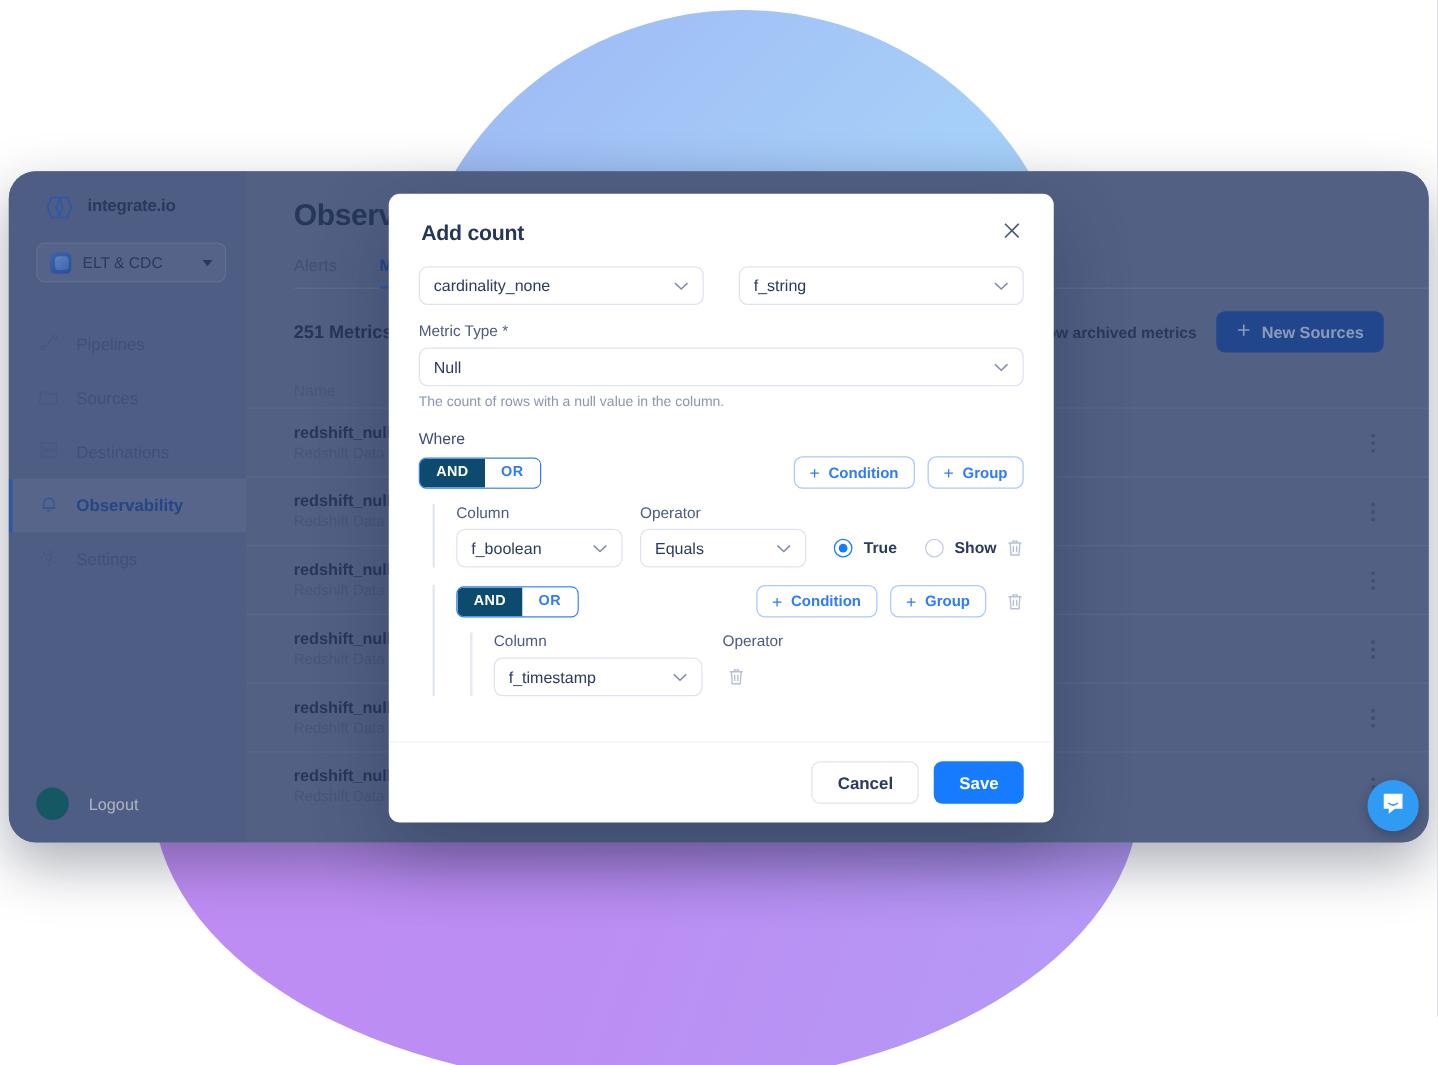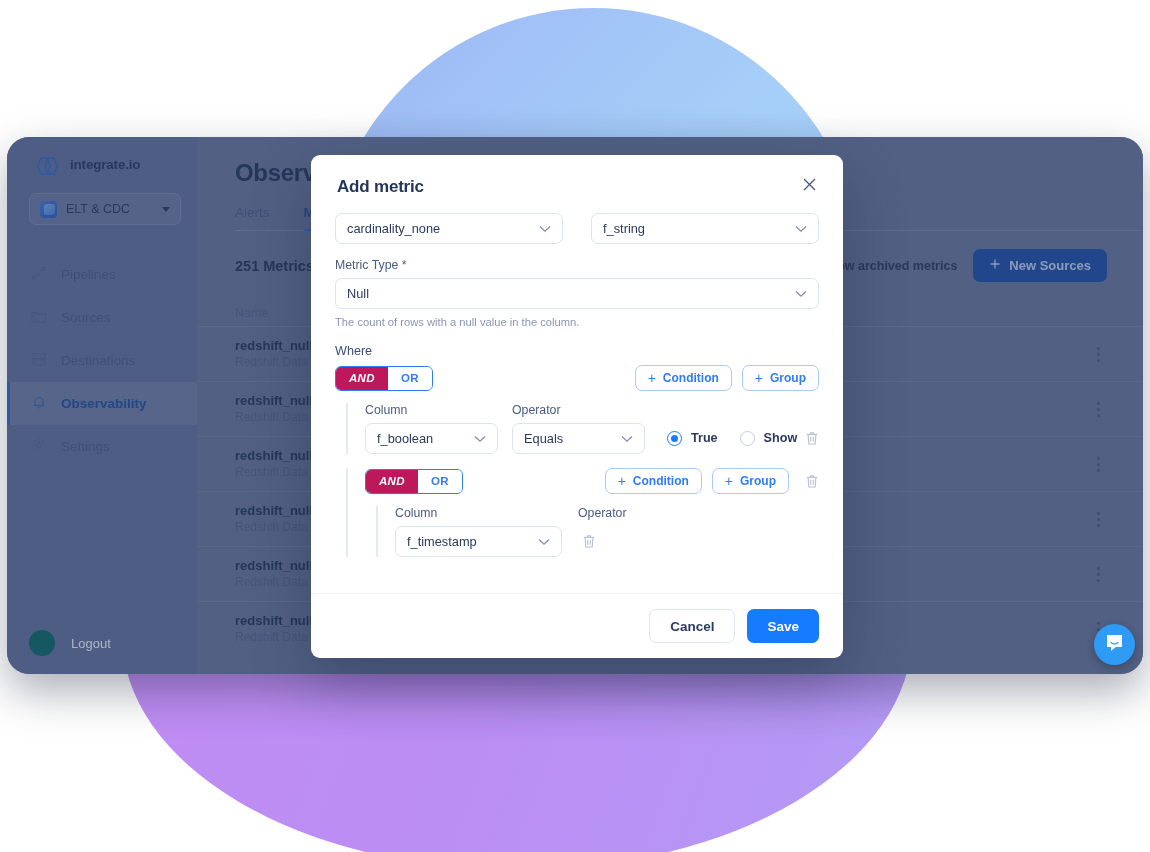--- a/index.html
+++ b/index.html
@@ -124,21 +124,21 @@
   .lbl { font-size:12.3px; color:#4a5b82; margin-bottom:6px; }
   #metric-type-block { margin-top:14px; }
   #metric-type-help { font-size:11.2px; color:#8a96b0; margin-top:7px; }
 
   #where-label { font-size:12.6px; color:#3d4e74; margin-top:16px; margin-bottom:7px; }
 
   .andor-row { display:flex; align-items:center; }
   .andor { display:flex; border:1px solid #2f7cf6; border-radius:6px; overflow:hidden; height:25px; }
   .andor > div { min-width:44px; padding: 0 13px; display:flex; align-items:center; justify-content:center;
     font-size:11.5px; font-weight:700; letter-spacing:.3px; }
-  .andor .on { background:#be185d; color:#fff;font-style:italic; }
+  .andor .on { background:#0c4a6e; color:#fff; }
   .andor .off { background:#fff; color:#2f7cf6; }
 
   .addbtns { margin-left:auto; display:flex; align-items:center; gap:10px; }
   .addbtn { height:26px; padding:0 12px; border:1px solid #a9c9ff; border-radius:7px; background:#fff;
     display:flex; align-items:center; gap:7px; font-size:12px; font-weight:600; color:#2f7cf6; }
   .plus { font-size:14px; font-weight:400; line-height:1; color:#2f7cf6; }
 
   .cond-block { border-left:2px solid #e4e9f4; margin-left:11px; padding-left:17px; margin-top:12px; }
   .cond-heads { display:flex; font-size:12.3px; color:#4a5b82; margin-bottom:6px; }
   .cond-fields { display:flex; align-items:center; }
@@ -352,21 +352,21 @@
         </div>
       </div>
     </div>
 
     <div id="app-veil"></div>
   </div>
 
   <div id="modal">
 
     <div id="modal-head">
-      <div id="modal-title">Add metric</div>
+      <div id="modal-title">Add count</div>
       <span id="modal-close">
         <svg width="15" height="15" viewBox="0 0 15 15" stroke="#4a5b82" stroke-width="1.35" fill="none">
           <path d="M2 2 L13 13 M13 2 L2 13"></path>
         </svg>
       </span>
     </div>
 
     <div id="modal-body">
 
       <div class="field-row">

